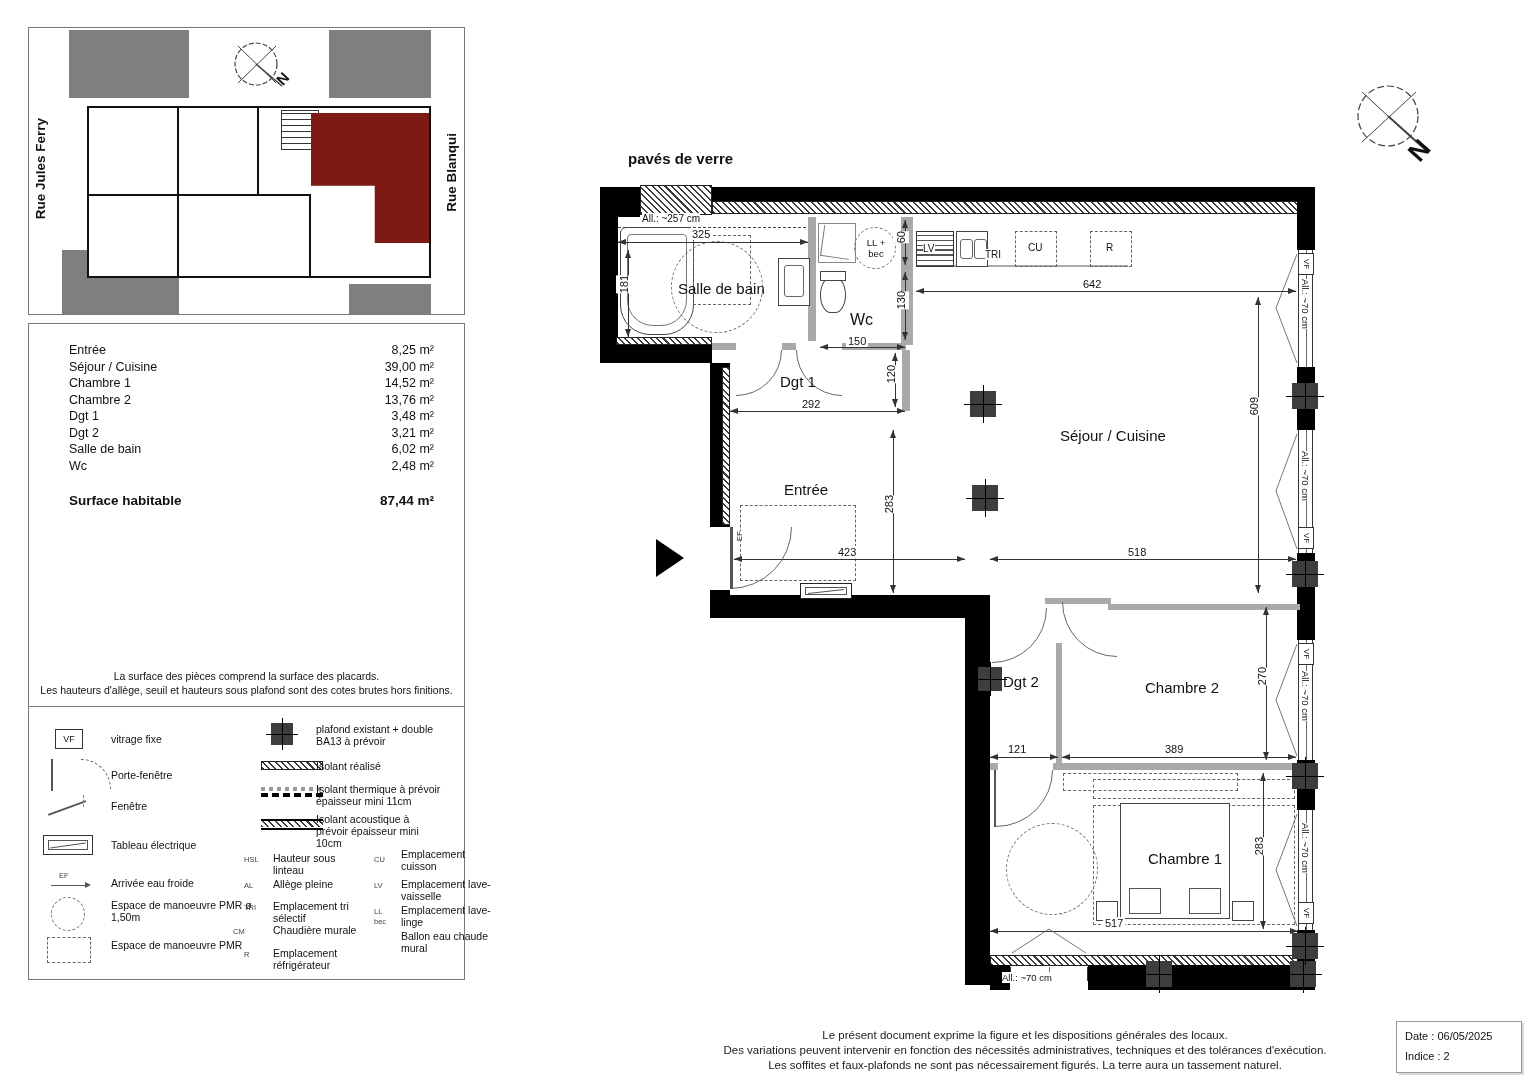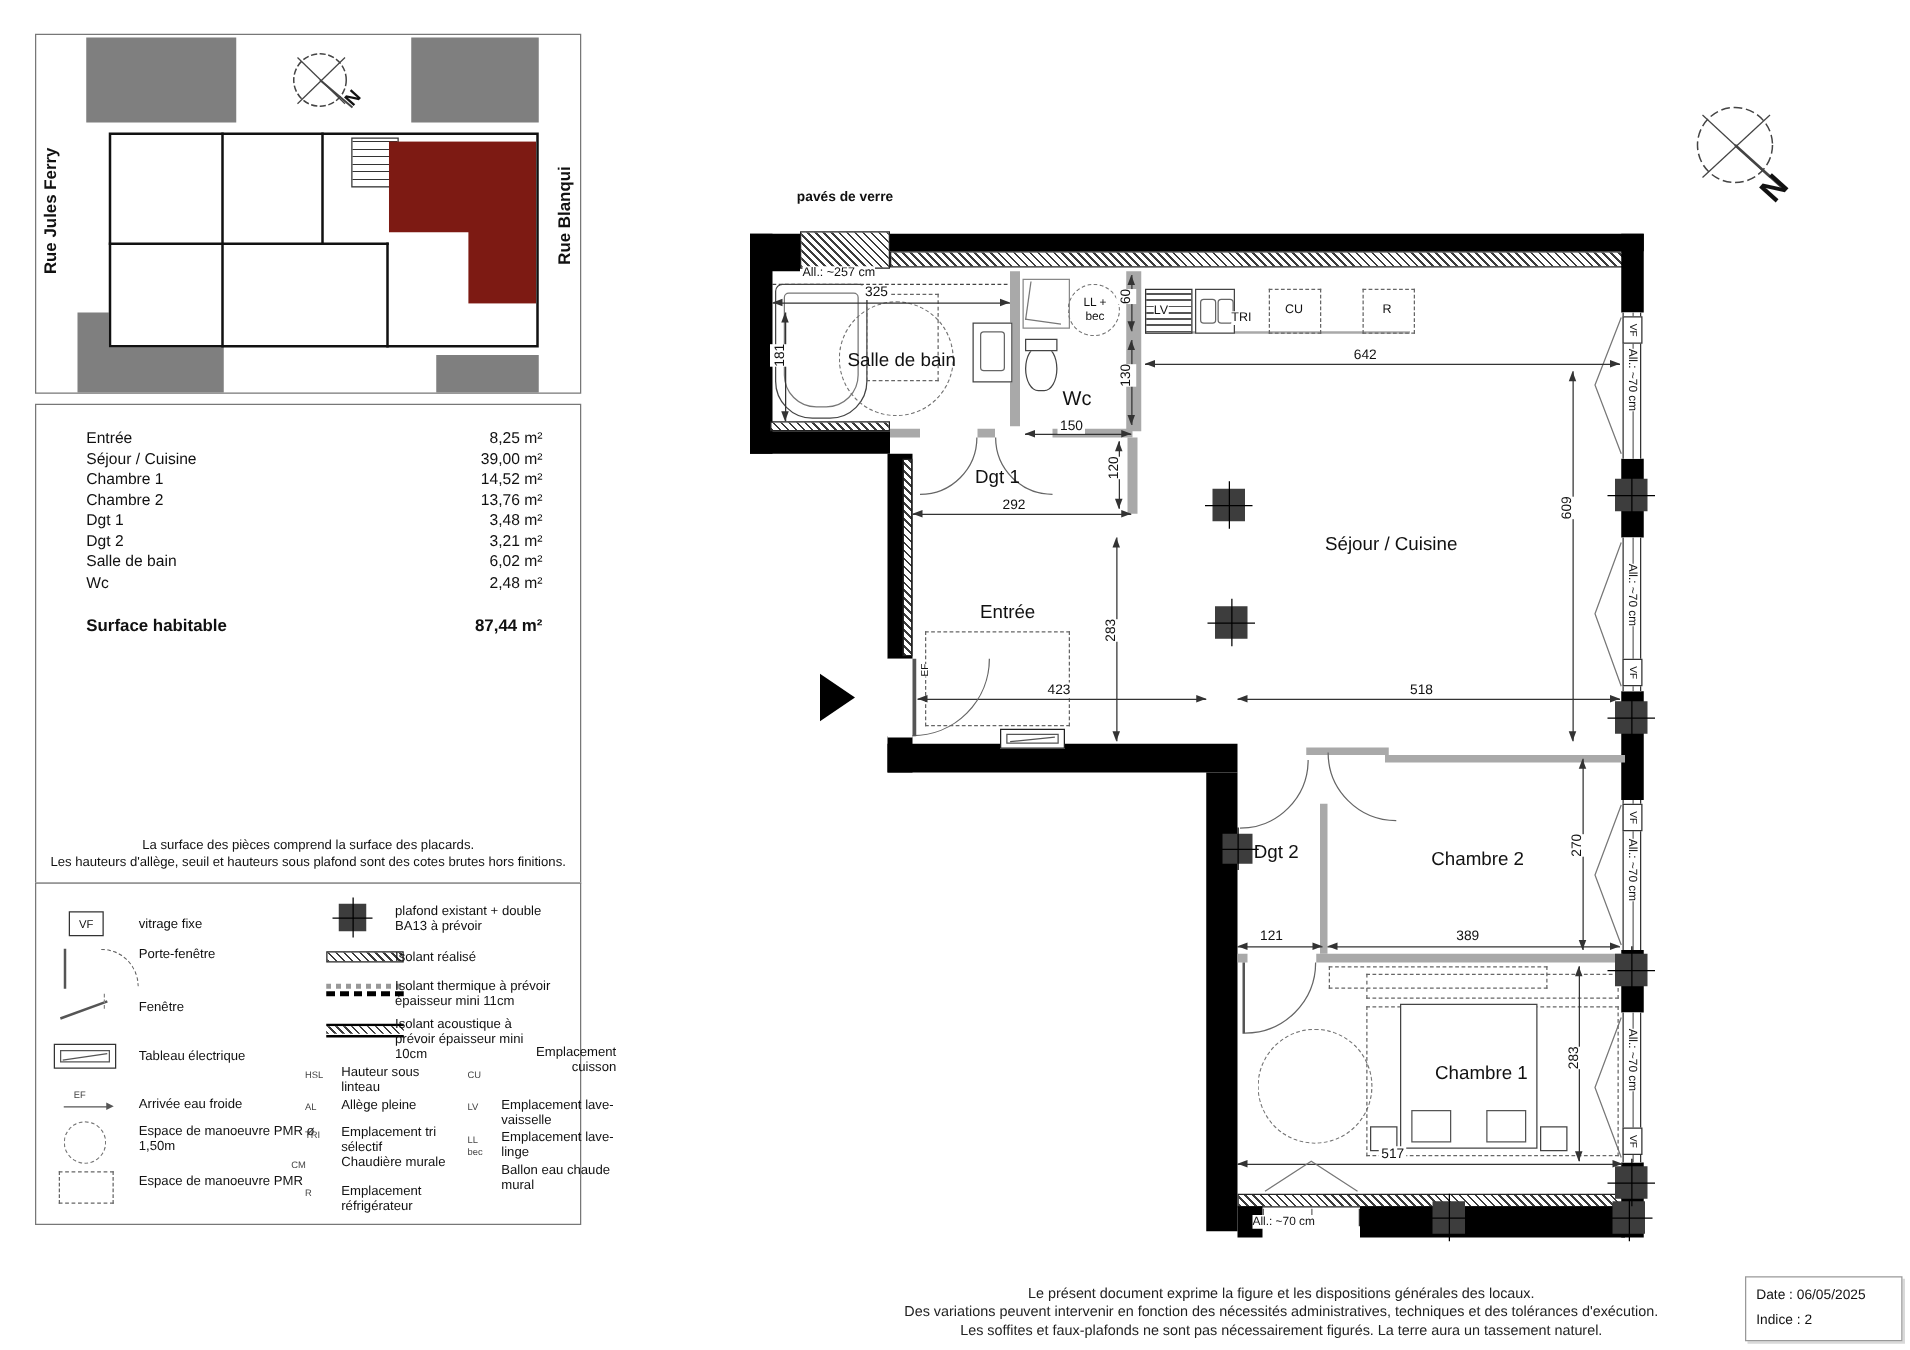--- a/index.html
+++ b/index.html
@@ -116,21 +116,21 @@
     <div class="abs" style="left:0;right:0;bottom:10px;text-align:center;font-size:10.5px;">Les hauteurs d'allège, seuil et hauteurs sous plafond sont des cotes brutes hors finitions.</div>
   </div>
 
   <div class="panel" style="left:28px;top:706px;width:437px;height:274px;">
 
     <div class="abs" style="left:26px;top:22px;width:26px;height:18px;border:1px solid #333;font-size:9px;display:flex;align-items:center;justify-content:center;">VF</div>
     <div class="legend-label" style="left:82px;top:26px;">vitrage fixe</div>
 
     <div class="arc" style="left:22px;top:52px;width:60px;height:60px;clip-path:polygon(50% 50%,102% 50%,102% -2%,50% -2%);border-style:dashed;"></div>
     <div class="abs" style="left:22px;top:52px;width:1.5px;height:32px;background:#555;"></div>
-    <div class="legend-label" style="left:82px;top:50px;">Porte-fenêtre</div>
+    <div class="legend-label" style="left:82px;top:62px;">Porte-fenêtre</div>
 
     <div class="abs" style="left:18px;top:100px;width:40px;height:1.5px;background:#555;transform:rotate(-20deg);"></div>
     <div class="abs" style="left:54px;top:88px;width:1px;height:12px;border-left:1.5px dashed #888;"></div>
     <div class="legend-label" style="left:82px;top:93px;">Fenêtre</div>
 
     <div class="abs" style="left:14px;top:128px;width:50px;height:20px;border:1px solid #333;box-sizing:border-box;">
       <div class="abs" style="left:4px;top:4px;right:4px;bottom:4px;border:1px solid #555;"></div>
       <div class="abs" style="left:6px;top:9px;width:36px;height:1px;background:#555;transform:rotate(-8deg);"></div>
     </div>
     <div class="legend-label" style="left:82px;top:132px;">Tableau électrique</div>
@@ -166,42 +166,42 @@
     <div class="legend-key" style="left:215px;top:174px;">AL</div>
     <div class="legend-label" style="left:244px;top:171px;width:95px;">Allège pleine</div>
     <div class="legend-key" style="left:215px;top:196px;">TRI</div>
     <div class="legend-label" style="left:244px;top:193px;width:95px;">Emplacement tri sélectif</div>
     <div class="legend-key" style="left:204px;top:220px;">CM</div>
     <div class="legend-label" style="left:244px;top:217px;width:95px;">Chaudière murale</div>
     <div class="legend-key" style="left:215px;top:243px;">R</div>
     <div class="legend-label" style="left:244px;top:240px;width:95px;">Emplacement réfrigérateur</div>
 
     <div class="legend-key" style="left:345px;top:148px;">CU</div>
-    <div class="legend-label" style="left:372px;top:129px;width:92px;text-align:right;">Emplacement cuisson</div>
+    <div class="legend-label" style="left:372px;top:141px;width:92px;">Emplacement cuisson</div>
     <div class="legend-key" style="left:345px;top:174px;">LV</div>
     <div class="legend-label" style="left:372px;top:171px;width:92px;">Emplacement lave-vaisselle</div>
     <div class="legend-key" style="left:345px;top:200px;">LL</div>
     <div class="legend-label" style="left:372px;top:197px;width:92px;">Emplacement lave-linge</div>
     <div class="legend-key" style="left:345px;top:210px;">bec</div>
     <div class="legend-label" style="left:372px;top:223px;width:92px;">Ballon eau chaude mural</div>
   </div>
 
   <svg class="abs" style="left:1350px;top:80px;" width="110" height="100" viewBox="0 0 110 100">
     <circle cx="38" cy="36" r="30" fill="none" stroke="#444" stroke-width="1.2" stroke-dasharray="7 3"></circle>
     <line x1="12" y1="12" x2="66" y2="62" stroke="#444" stroke-width="1"></line>
     <line x1="66" y1="12" x2="12" y2="62" stroke="#444" stroke-width="1"></line>
     <line x1="38" y1="36" x2="78" y2="72" stroke="#444" stroke-width="2"></line>
   </svg>
   <div class="abs" style="left:1410px;top:135px;font-size:26px;font-weight:bold;transform:rotate(-48deg);">N</div>
 
   <div class="abs" style="left:598px;top:175px;width:737px;height:845px;">
 
     <div class="wall" style="left:2px;top:12px;width:40px;height:30px;"></div>
     <div class="hatch" style="left:42px;top:10px;width:72px;height:30px;"></div>
-    <div class="slab" style="left:30px;top:-22px;width:96px;text-align:center;font-weight:bold;font-size:11px;background:transparent;">pavés de verre</div>
+    <div class="slab" style="left:30px;top:-22px;width:96px;text-align:center;font-weight:bold;font-size:15px;background:transparent;">pavés de verre</div>
     <div class="wall" style="left:114px;top:12px;width:603px;height:14px;"></div>
     <div class="hatch" style="left:114px;top:26px;width:589px;height:13px;"></div>
     <div class="dline" style="left:20px;top:52px;width:188px;"></div>
     <div class="slab" style="left:44px;top:38px;">All.: ~257 cm</div>
 
     <div class="wall" style="left:2px;top:12px;width:18px;height:176px;"></div>
     <div class="wall" style="left:2px;top:170px;width:112px;height:18px;"></div>
     <div class="hatch" style="left:18px;top:162px;width:96px;height:8px;border-width:0.5px;"></div>
     <div class="wall" style="left:112px;top:188px;width:20px;height:164px;"></div>
     <div class="hatch" style="left:124px;top:192px;width:8px;height:158px;border-width:0.5px;"></div>

